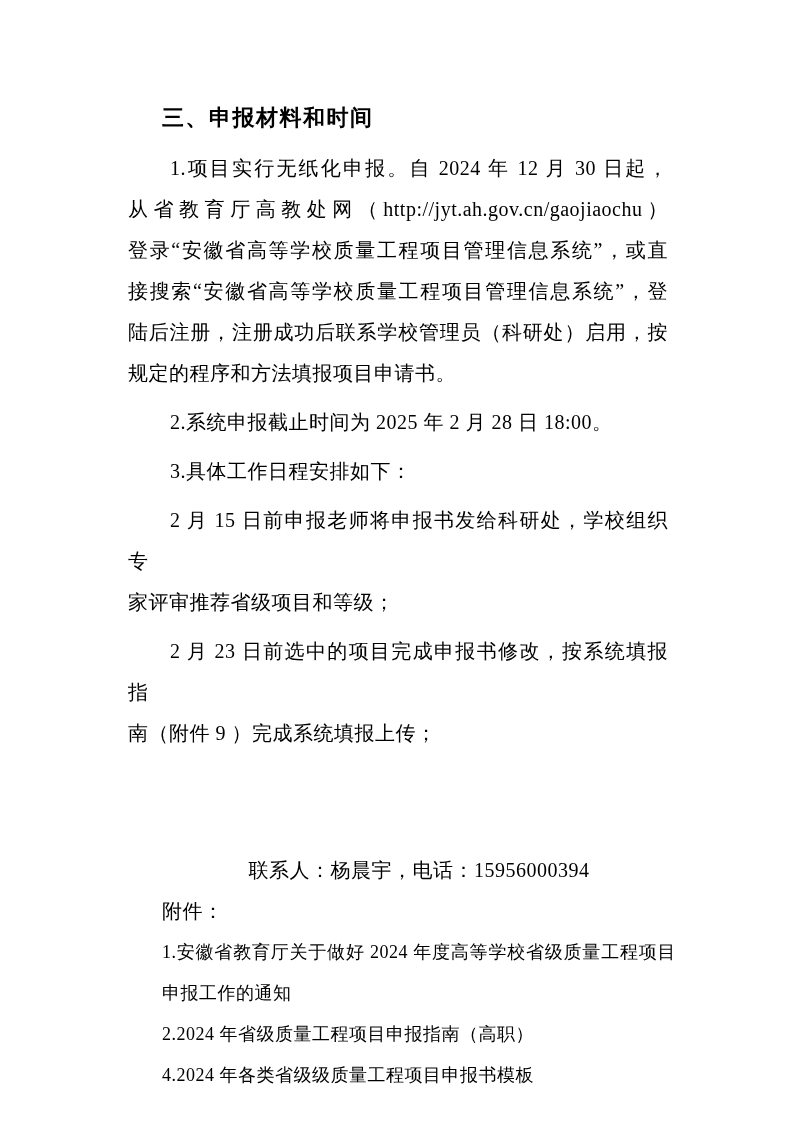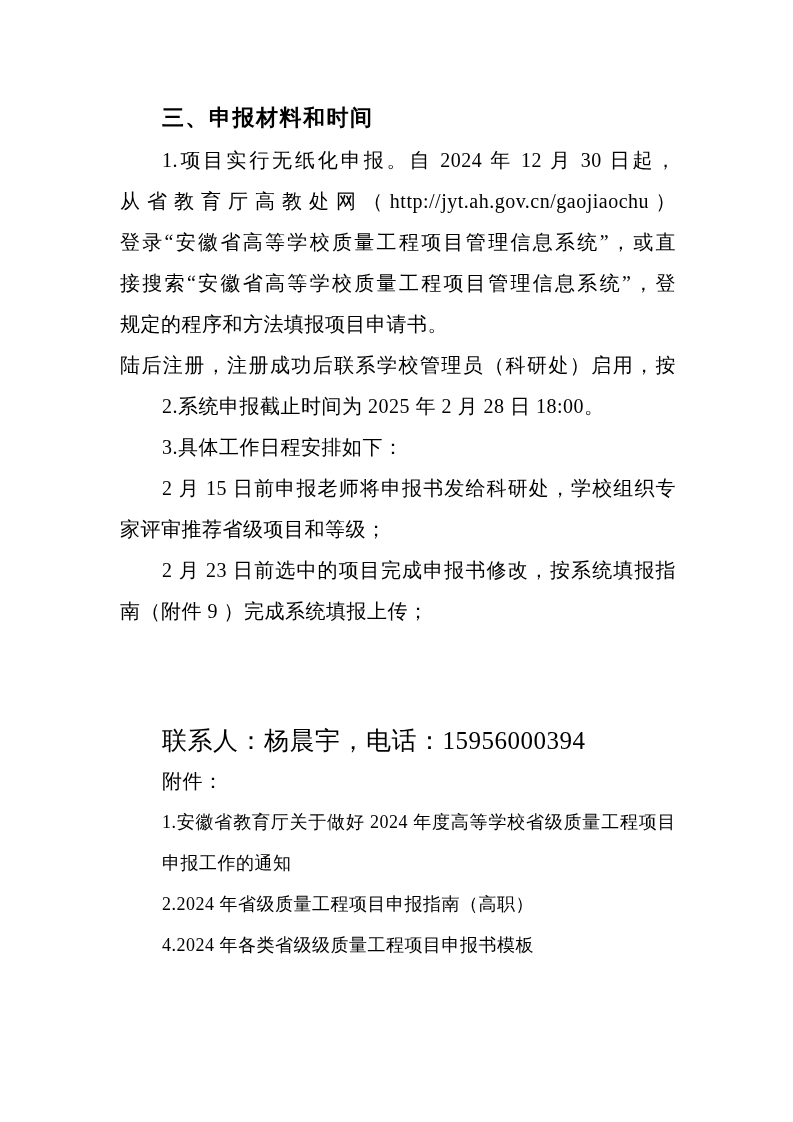--- a/index.html
+++ b/index.html
@@ -25,38 +25,39 @@
   .heading {
     margin: 0;
     font-family: "Liberation Sans", sans-serif;
     font-weight: bold;
     font-size: 22px;
     line-height: 44px;
     letter-spacing: 1.5px;
     text-indent: 42px;
     color: #000000;
   }
-  .para { margin: 0; }
+  .para { margin: 8px; }
   .line {
     font-size: 20px;
     line-height: 41px;
     text-align: left;
     letter-spacing: 0.5px;
   }
   .indent { text-indent: 42px; }
   .just {
     text-align: justify;
     text-align-last: justify;
   }
   .spacer { height: 88px; }
   .contact {
-    font-size: 25px;
+    font-size: 20px;
     line-height: 41px;
     text-indent: 42px;
     letter-spacing: 0.5px;
+    text-align: center;
   }
   .attachments {
     display: flex;
     align-items: flex-start;
     padding-left: 42px;
     flex-direction: column;
   }
   .att-label {
     font-size: 20px;
     line-height: 41px;
@@ -77,22 +78,22 @@
 <div class="page">
   <div class="content">
     <h2 class="heading">三、申报材料和时间</h2>
 
     <div id="paragraphs">
         <div class="para">
           <div class="line indent just">1.项目实行无纸化申报。自 2024 年 12 月 30 日起，</div>
           <div class="line just">从省教育厅高教处网（http://jyt.ah.gov.cn/gaojiaochu）</div>
           <div class="line just">登录“安徽省高等学校质量工程项目管理信息系统”，或直</div>
           <div class="line just">接搜索“安徽省高等学校质量工程项目管理信息系统”，登</div>
+          <div class="line just">陆后注册，注册成功后联系学校管理员（科研处）启用，按</div>
           <div class="line">规定的程序和方法填报项目申请书。</div>
-          <div class="line just">陆后注册，注册成功后联系学校管理员（科研处）启用，按</div>
         </div>
         <div class="para">
           <div class="line indent">2.系统申报截止时间为 2025 年 2 月 28 日 18:00。</div>
         </div>
         <div class="para">
           <div class="line indent">3.具体工作日程安排如下：</div>
         </div>
         <div class="para">
           <div class="line indent just">2 月 15 日前申报老师将申报书发给科研处，学校组织专</div>
           <div class="line">家评审推荐省级项目和等级；</div>

